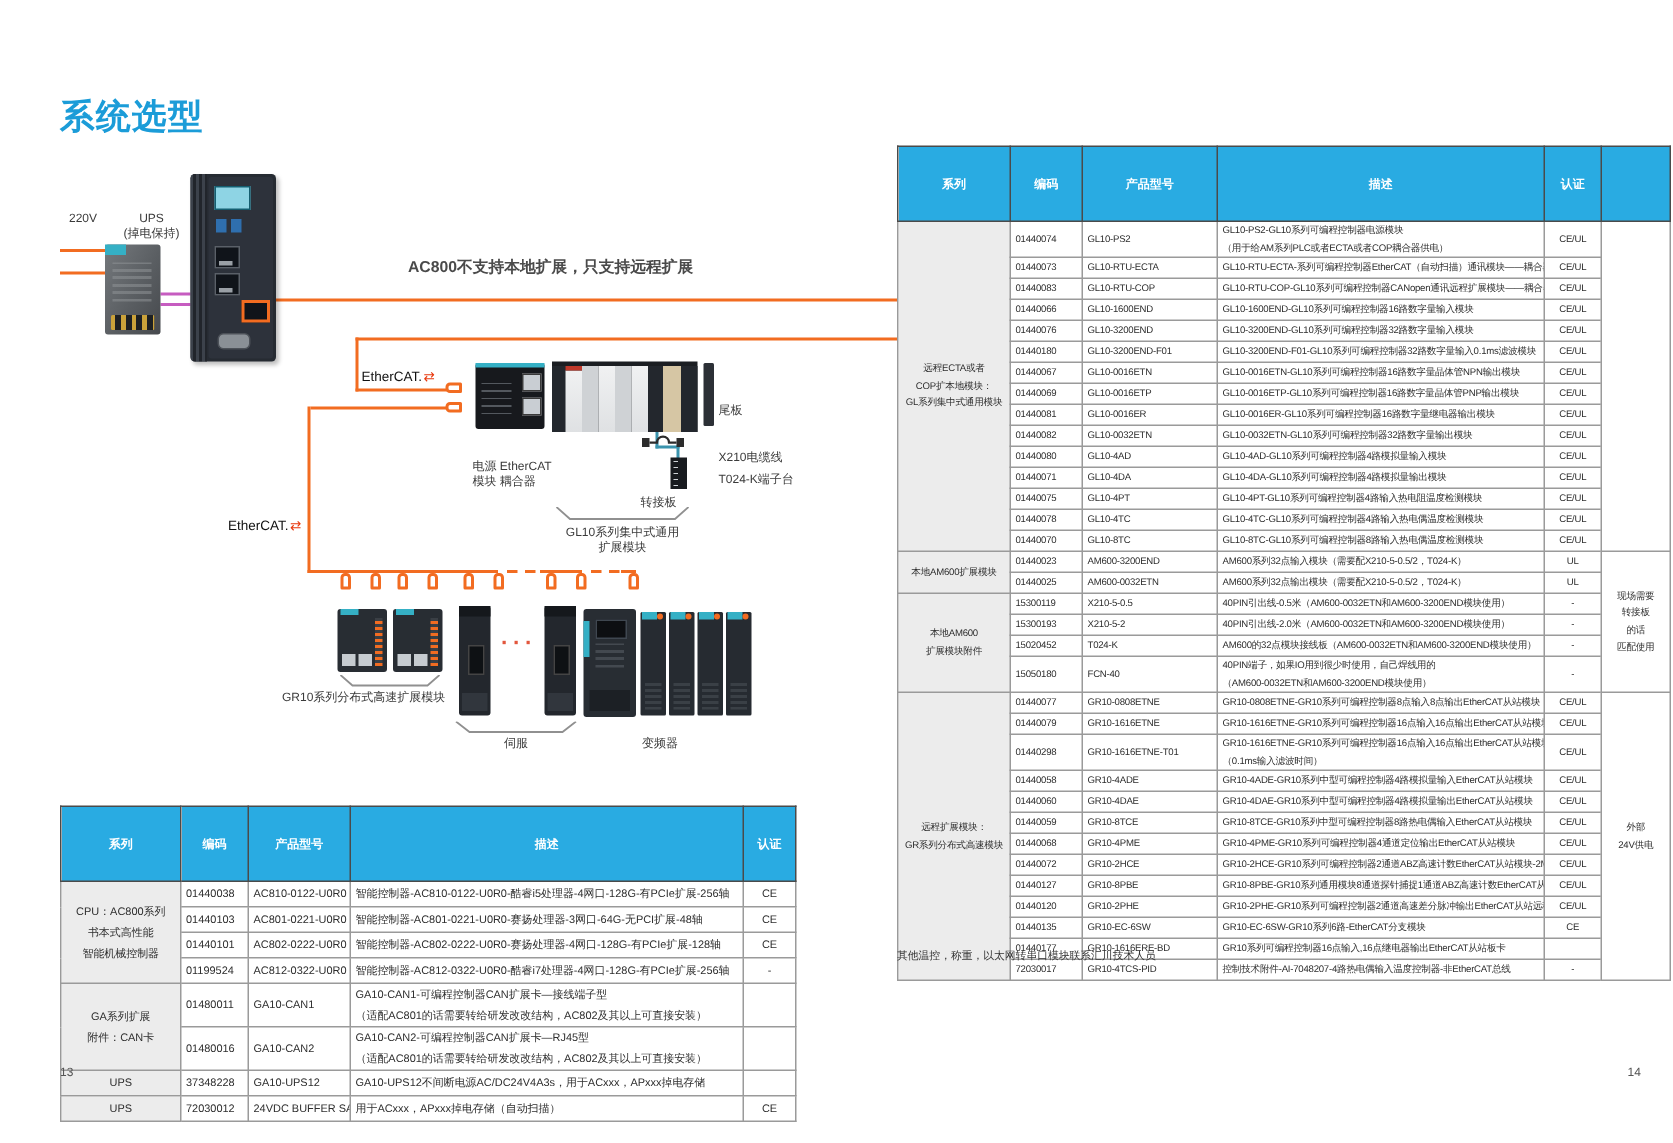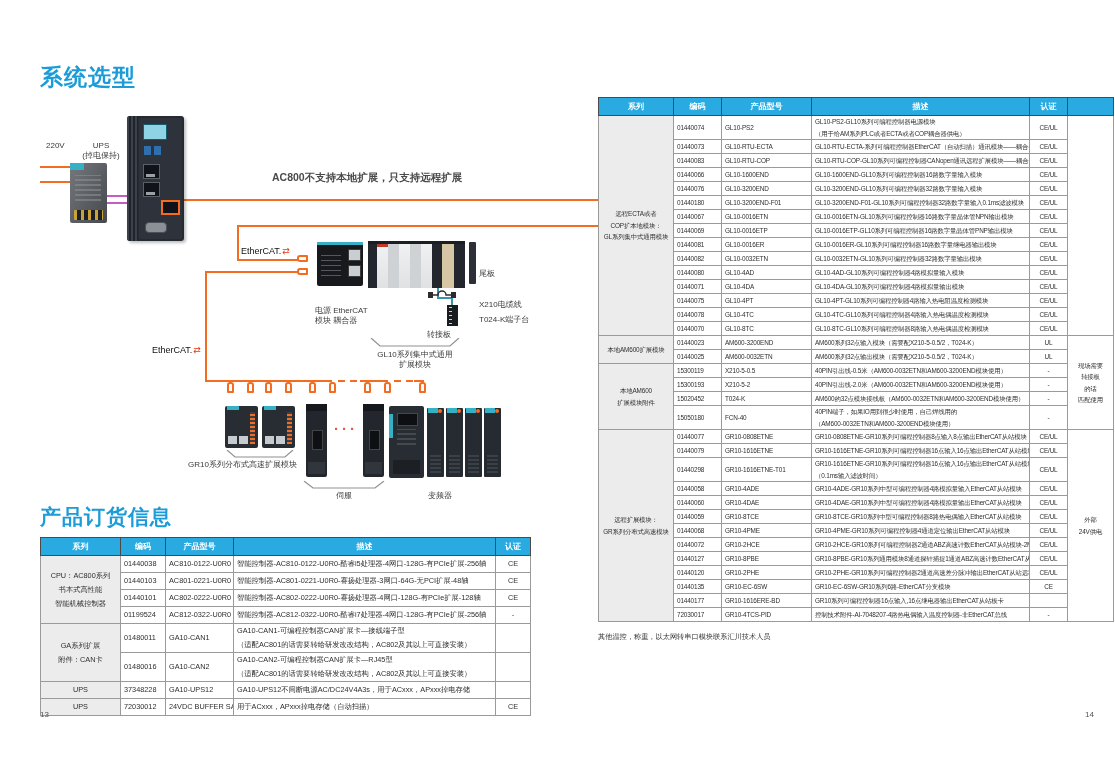--- a/index.html
+++ b/index.html
@@ -14,21 +14,21 @@
   .sec-title{position:absolute;font-weight:bold;color:#1b9cd8;}
   #title-sys{left:40px;top:62px;font-size:23px;letter-spacing:1px;}
   #title-order{left:40px;top:503px;font-size:21px;letter-spacing:1px;}
   .pageno{position:absolute;font-size:8px;color:#555;}
 
   
   table{border-collapse:collapse;table-layout:fixed;position:absolute;background:#fff;}
   #left-table{left:40px;top:537px;width:490px;}
   #right-table{left:598px;top:97px;width:515px;}
   th{background:#29abe2;color:#fff;font-weight:bold;font-size:8px;height:17px;
-     border:1px solid #4a4a4a;padding:0 2px;overflow:hidden;}
+     border:1px solid #4a4a4a;padding:16px 2px;overflow:hidden;}
   td{border:1px solid #9a9a9a;padding:0 3px;overflow:hidden;white-space:pre;
      color:#2e2e2e;vertical-align:middle;}
   #left-table td{font-size:7.3px;line-height:14px;height:16px;}
   #right-table td{font-size:6.4px;line-height:11.5px;height:13px;letter-spacing:-0.15px;}
   td.series{background:#ececec;text-align:center;font-weight:normal;}
   td.cert{text-align:center;}
   td.side{text-align:center;background:#fff;}
   tr.gs td{border-top:1.6px solid #4a4a4a;}
   table{border:1.6px solid #4a4a4a;}
 
@@ -255,21 +255,20 @@
       <div class="v"></div>
     </div>
   <div class="inv" style="left:465px;">
       <div class="v"></div>
     </div>
   <div class="inv" style="left:484px;">
       <div class="v"></div>
     </div>
   <div class="lbl" style="left:428px;top:491px;">变频器</div>
 
-  <div class="sec-title" id="title-order">产品订货信息</div>
   <table id="left-table">
       <colgroup>
         <col style="width: 80px;">
         <col style="width: 45px;">
         <col style="width: 68px;">
         <col style="width: 262px;">
         <col style="width: 35px;">
       </colgroup>
       <thead>
         <tr>

